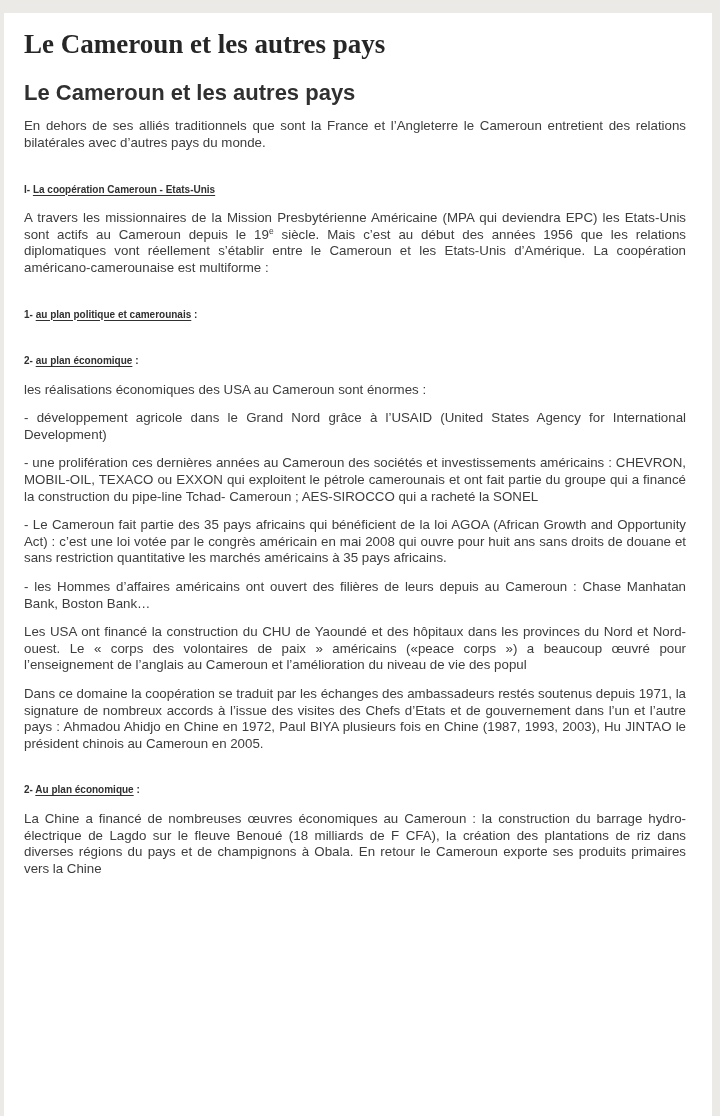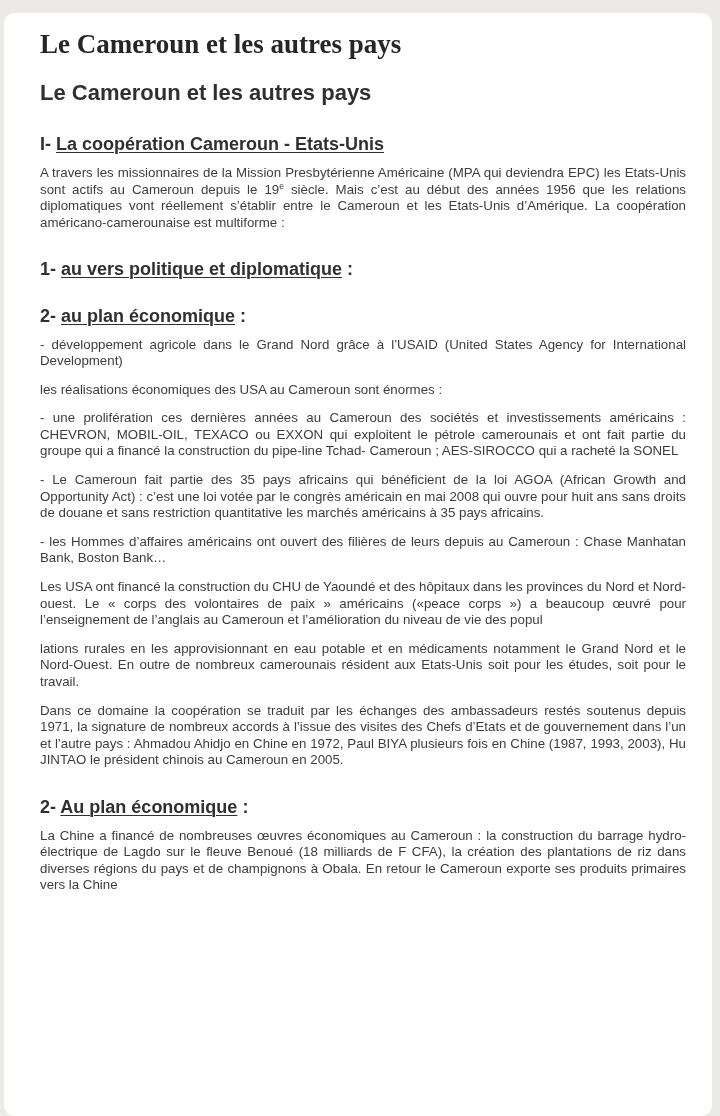--- a/index.html
+++ b/index.html
@@ -16,23 +16,22 @@
     height: 1116px;
     position: relative;
     background: var(--frame);
     font-family: "Liberation Sans", sans-serif;
     overflow: hidden;
   }
   .page {
     position: absolute;
     top: 13px; left: 4px; right: 8px; bottom: 0;
     background: var(--page-bg);
-    padding: 16px 26px 0 36px;
+    padding: 16px 26px 0 20px;
     overflow: hidden;
-    border-radius: 11px;
   }
   h1 {
     font-family: "Liberation Serif", serif;
     font-size: 27px;
     font-weight: bold;
     color: var(--title);
     margin: 0 0 20px 0;
     line-height: 1.15;
   }
   h2 {
@@ -44,21 +43,21 @@
     line-height: 1.15;
   }
   p {
     font-size: 13.3px;
     line-height: 16.6px;
     color: var(--text);
     margin: 0 0 12px 0;
     text-align: justify;
   }
   h3 {
-    font-size: 18px;
+    font-size: 10px;
     font-weight: bold;
     color: var(--heading);
     margin: 0 0 12px 0;
     padding-top: 18px;
     line-height: 16.6px;
   }
   h3.tight { padding-top: 2px; }
   h3 .u {
     text-decoration: underline;
     text-underline-offset: 2px;
@@ -69,27 +68,27 @@
     line-height: 0;
     vertical-align: super;
   }
 </style>
 </head>
 <body>
 
 <div class="page">
     <h1>Le Cameroun et les autres pays</h1>
     <h2>Le Cameroun et les autres pays</h2>
+    <p>En dehors de ses alliés traditionnels que sont la France et l’Angleterre le Cameroun entretient des relations bilatérales avec d’autres pays du monde.</p>
     <h3><span>I-</span><span> </span><span class="u">La coopération Cameroun - Etats-Unis</span><span></span></h3>
     <p><span>A travers les missionnaires de la Mission Presbytérienne Américaine (MPA qui deviendra EPC) les Etats-Unis sont actifs au Cameroun depuis le 19</span><sup>e</sup><span> siècle. Mais c’est au début des années 1956 que les relations diplomatiques vont réellement s’établir entre le Cameroun et les Etats-Unis d’Amérique. La coopération américano-camerounaise est multiforme :</span></p>
-    <h3><span>1-</span><span> </span><span class="u">au vers politique et diplomatique</span><span> :</span></h3>
+    <h3><span>1-</span><span> </span><span class="u">au plan politique et camerounais</span><span> :</span></h3>
     <h3><span>2-</span><span> </span><span class="u">au plan économique</span><span> :</span></h3>
+    <p>les réalisations économiques des USA au Cameroun sont énormes :</p>
     <p>- développement agricole dans le Grand Nord grâce à l’USAID (United States Agency for International Development)</p>
-    <p>les réalisations économiques des USA au Cameroun sont énormes :</p>
     <p>- une prolifération ces dernières années au Cameroun des sociétés et investissements américains : CHEVRON, MOBIL-OIL, TEXACO ou EXXON qui exploitent le pétrole camerounais et ont fait partie du groupe qui a financé la construction du pipe-line Tchad- Cameroun ; AES-SIROCCO qui a racheté la SONEL</p>
     <p>- Le Cameroun fait partie des 35 pays africains qui bénéficient de la loi AGOA (African Growth and Opportunity Act) : c’est une loi votée par le congrès américain en mai 2008 qui ouvre pour huit ans sans droits de douane et sans restriction quantitative les marchés américains à 35 pays africains.</p>
     <p>- les Hommes d’affaires américains ont ouvert des filières de leurs depuis au Cameroun : Chase Manhatan Bank, Boston Bank…</p>
     <p>Les USA ont financé la construction du CHU de Yaoundé et des hôpitaux dans les provinces du Nord et Nord-ouest. Le « corps des volontaires de paix » américains («peace corps ») a beaucoup œuvré pour l’enseignement de l’anglais au Cameroun et l’amélioration du niveau de vie des popul</p>
-    <p>lations rurales en les approvisionnant en eau potable et en médicaments notamment le Grand Nord et le Nord-Ouest. En outre de nombreux camerounais résident aux Etats-Unis soit pour les études, soit pour le travail.</p>
     <p>Dans ce domaine la coopération se traduit par les échanges des ambassadeurs restés soutenus depuis 1971, la signature de nombreux accords à l’issue des visites des Chefs d’Etats et de gouvernement dans l’un et l’autre pays : Ahmadou Ahidjo en Chine en 1972, Paul BIYA plusieurs fois en Chine (1987, 1993, 2003), Hu JINTAO le président chinois au Cameroun en 2005.</p>
     <h3><span>2-</span><span> </span><span class="u">Au plan économique</span><span> :</span></h3>
     <p>La Chine a financé de nombreuses œuvres économiques au Cameroun : la construction du barrage hydro-électrique de Lagdo sur le fleuve Benoué (18 milliards de F CFA), la création des plantations de riz dans diverses régions du pays et de champignons à Obala. En retour le Cameroun exporte ses produits primaires vers la Chine</p>
   </div>
 
 </body></html>

